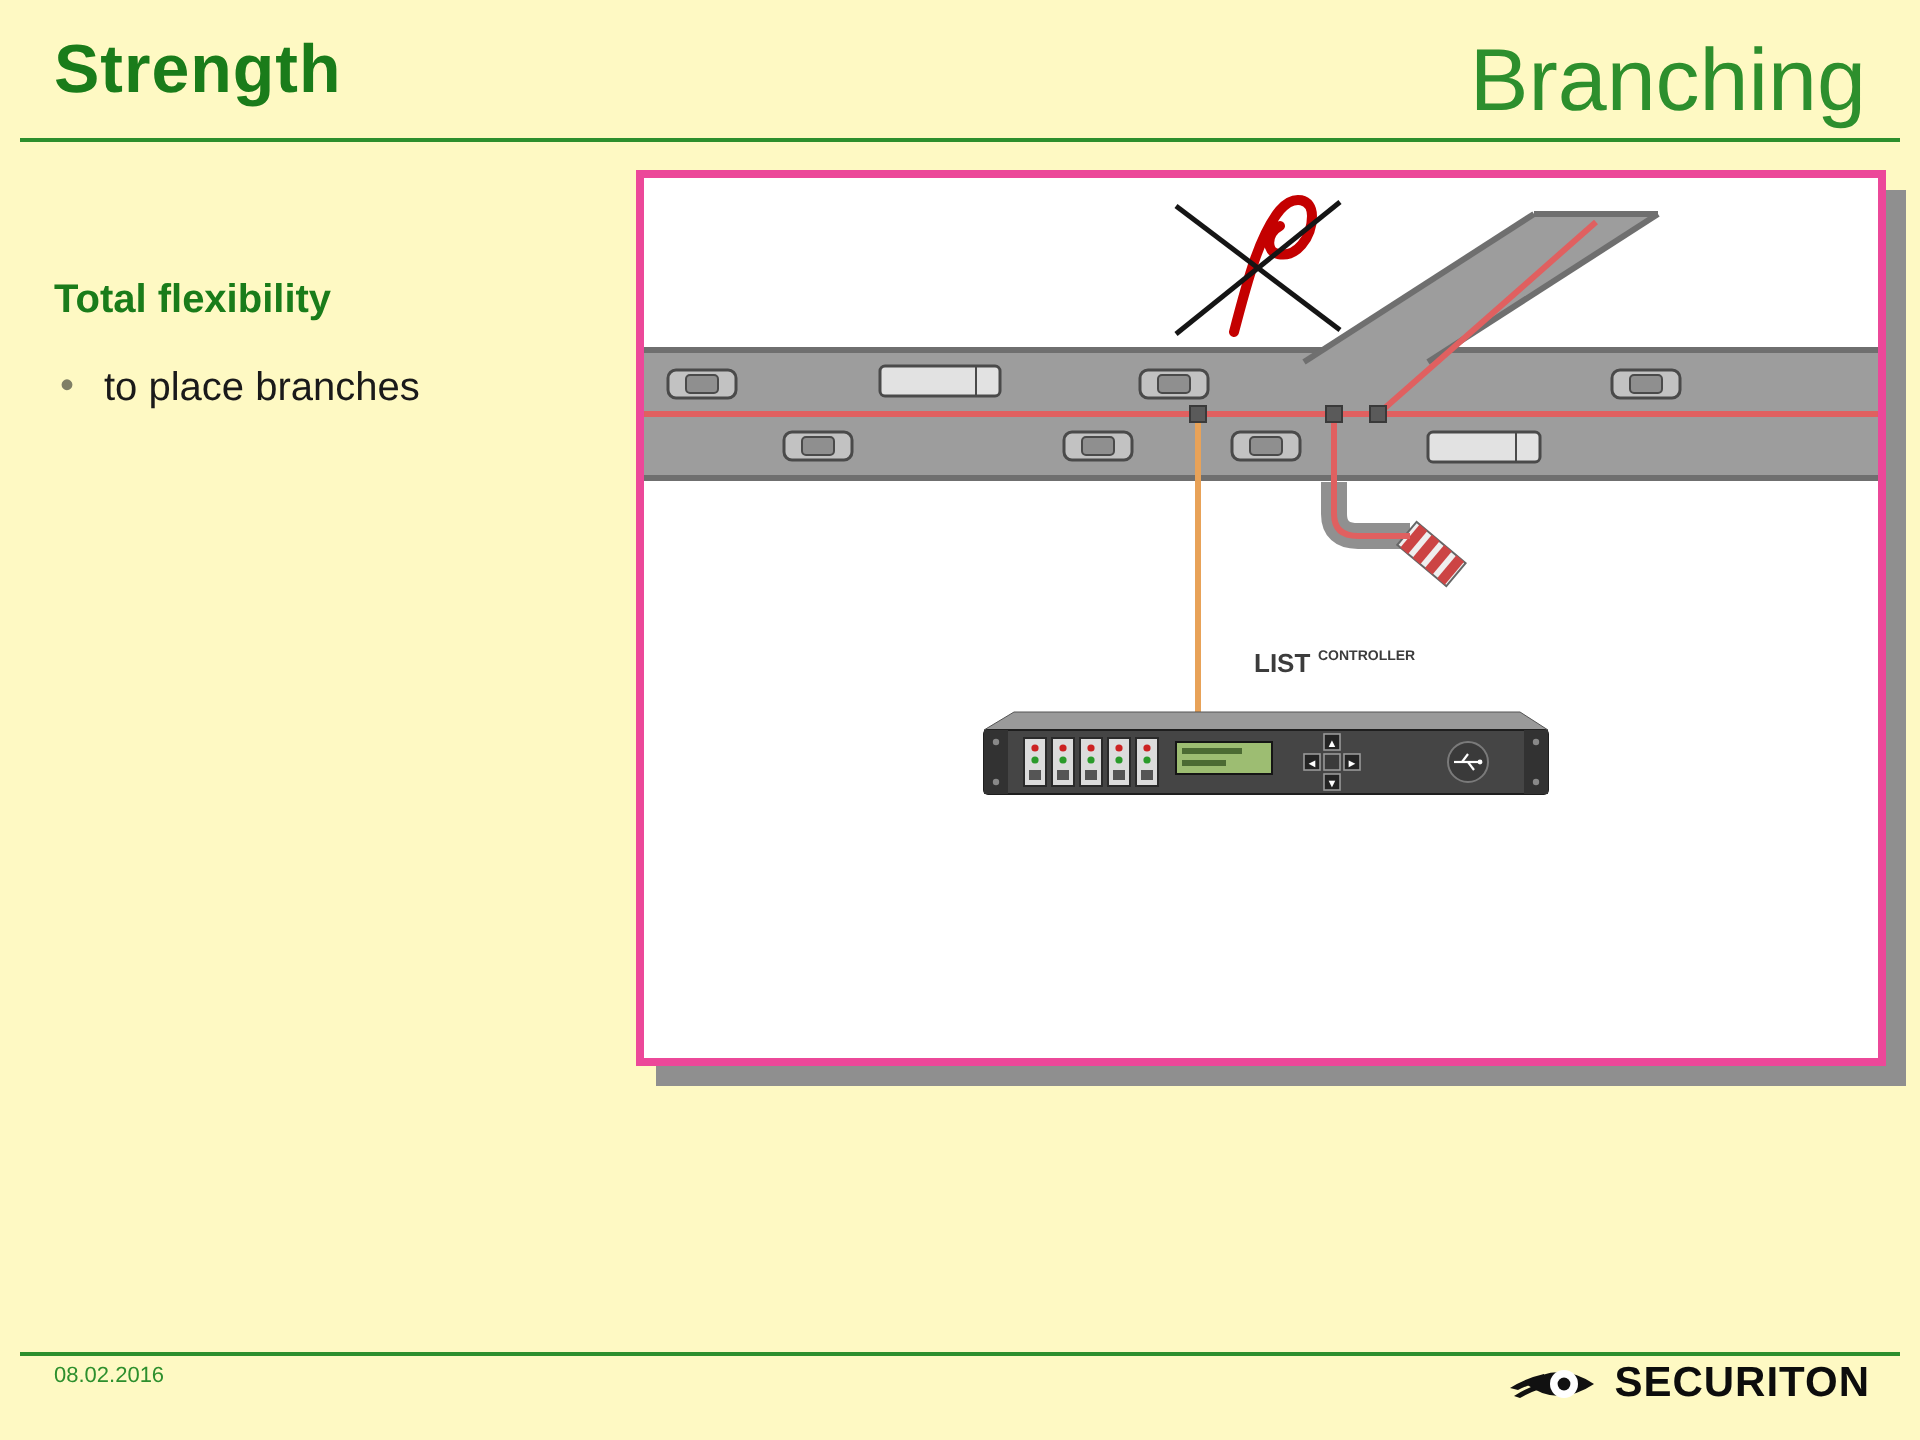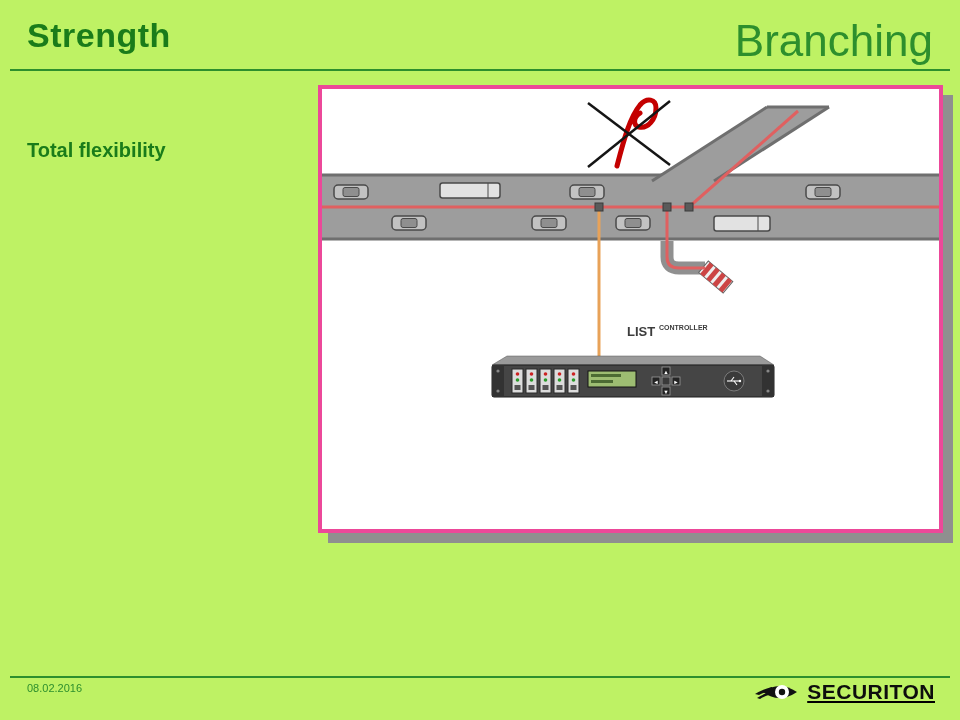--- a/index.html
+++ b/index.html
@@ -1,17 +1,17 @@
 <!DOCTYPE html>
 <html><head>
 <meta charset="utf-8">
 <style>
   html,body{margin:0;padding:0;background:#fff;}
   .slide{
-    position:relative;width:960px;height:720px;background:#bef264;overflow:hidden;
+    position:relative;width:960px;height:720px;background:#fef9c3;overflow:hidden;
     font-family:"Liberation Sans", sans-serif;
   }
   
   .title{
     position:absolute;left:27px;top:16px;font-size:34px;font-weight:bold;
     color:#1a7c1a;letter-spacing:.5px;
   }
   .subtitle{
     position:absolute;right:27px;top:16px;font-size:44px;font-weight:normal;
     color:#2d8f2d;
@@ -33,36 +33,39 @@
     position:absolute;left:318px;top:85px;width:617px;height:440px;background:#fff;
     border:4px solid #ec4899;box-shadow:10px 10px 0 #8f8f8f;
   }
   .diagram-panel svg{display:block;}
   svg{font-family:"Liberation Sans", sans-serif;}
   
   .footer-date{
     position:absolute;left:27px;top:682px;font-size:11px;color:#2d8f2d;
   }
   .logo{
-    position:absolute;right:25px;top:680px;display:flex;align-items:center;gap:6px;text-decoration:underline;
+    position:absolute;right:25px;top:680px;display:flex;align-items:center;gap:6px;
   }
   .logo .brand{
     font-size:21px;font-weight:bold;color:#0d0d0d;letter-spacing:.5px;
   }
 </style>
 </head>
 <body>
 
 <div class="slide">
 
   <div class="title">Strength</div>
   <div class="subtitle">Branching</div>
   <div class="rule top"></div>
 
   <div class="section-heading">Total flexibility</div>
+  <ul class="bullet-list">
+    <li>to place branches</li>
+  </ul>
 
   <div class="diagram-panel">
     <svg width="617" height="440" viewBox="0 0 617 440">
 
       <g>
         <rect x="0" y="85" width="617" height="66" fill="#9d9d9d"></rect>
         <line x1="0" y1="86" x2="617" y2="86" stroke="#6f6f6f" stroke-width="3"></line>
         <line x1="0" y1="150" x2="617" y2="150" stroke="#6f6f6f" stroke-width="3"></line>
       </g>
 

